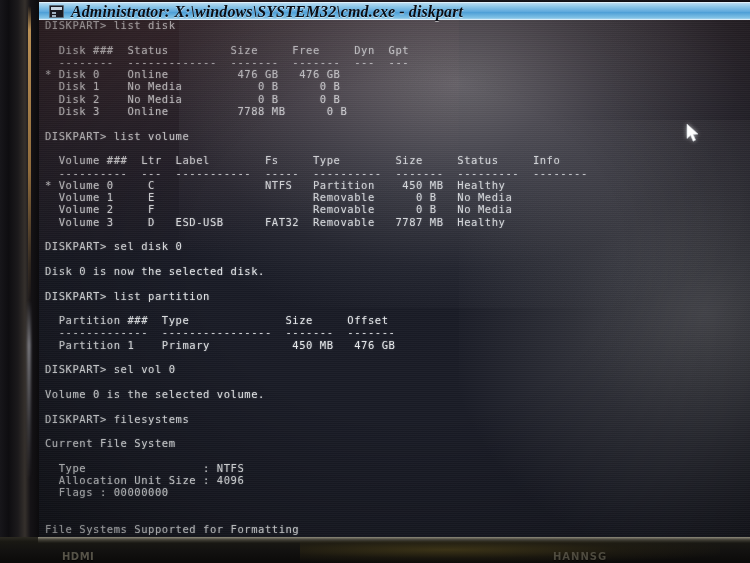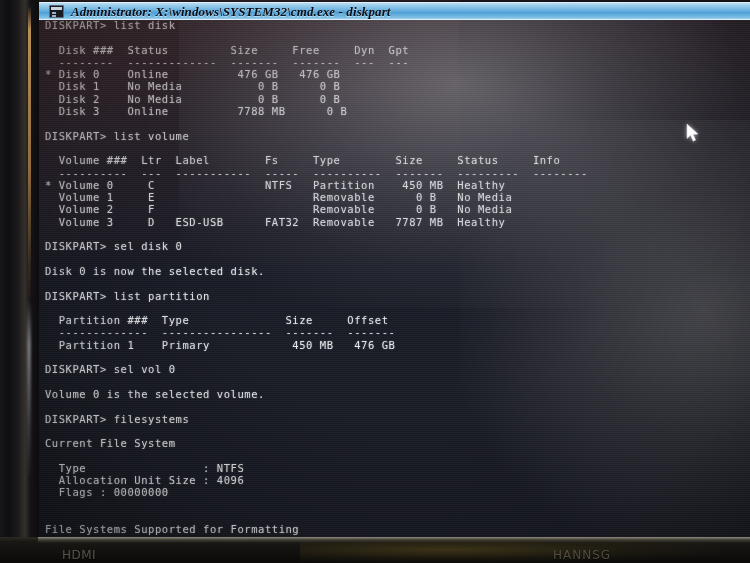--- a/index.html
+++ b/index.html
@@ -71,22 +71,22 @@
     left: 300px; bottom: 0px;
     width: 420px; height: 22px;
     background: radial-gradient(ellipse at 35% 40%, rgba(92,78,28,0.55) 0%, rgba(52,44,18,0.30) 45%, rgba(0,0,0,0) 78%);
     z-index: 46;
   }
   .bezel-text {
     position: absolute;
     bottom: 1px;
     color: #6e6a5c;
     font-family: "DejaVu Sans", "Liberation Sans", sans-serif;
-    font-size: 12px;
-    font-weight: 400;
+    font-size: 10px;
+    font-weight: 700;
     letter-spacing: 0.5px;
     opacity: 0.75;
     z-index: 47;
     text-shadow: 0 1px 1px #000;
   }
   .bezel-text.hdmi { left: 62px; }
   .bezel-text.brand { left: 553px; opacity: 0.62; letter-spacing: 1px; }
 
   
   #screen {
@@ -129,21 +129,21 @@
     content: "";
     position: absolute; left: 2px; top: 6px;
     width: 4px; height: 1.5px;
     background: #9fb0c0;
     box-shadow: 0 3px 0 #9fb0c0;
   }
   #titlebar .tb-title {
     font-family: "Liberation Serif", "DejaVu Serif", serif;
     font-style: italic;
     font-weight: 700;
-    font-size: 13px;
+    font-size: 16px;
     color: #0a0d14;
     letter-spacing: 0.1px;
     white-space: nowrap;
     text-shadow: 0 1px 0 rgba(255,255,255,0.55);
   }
 
   
   #console {
     position: absolute;
     left: 0; top: 19px;

